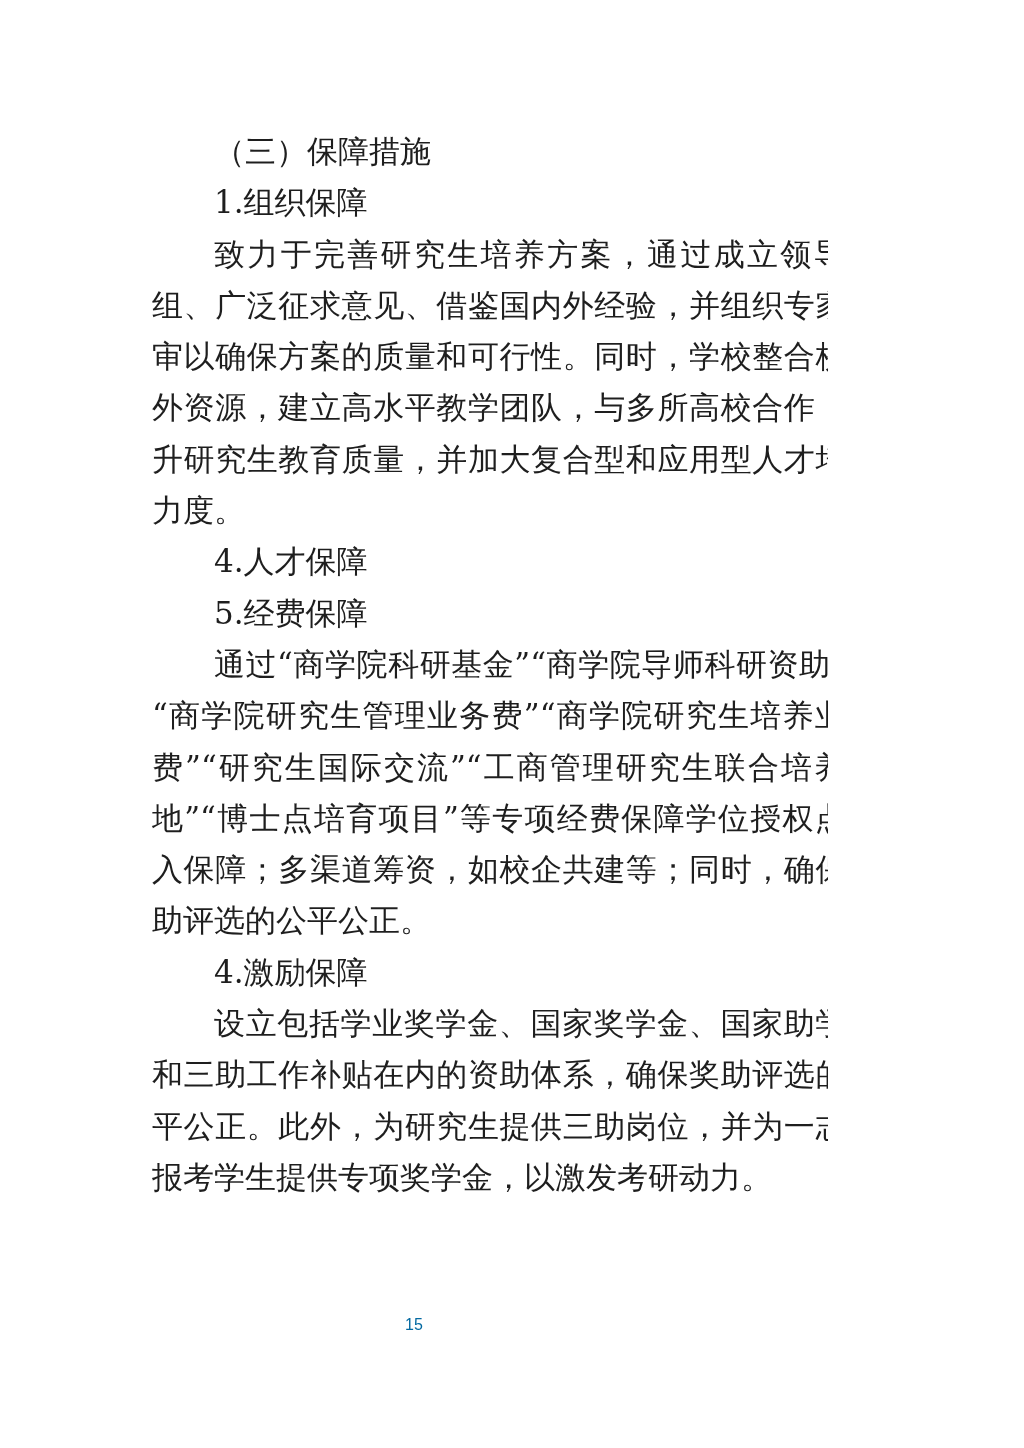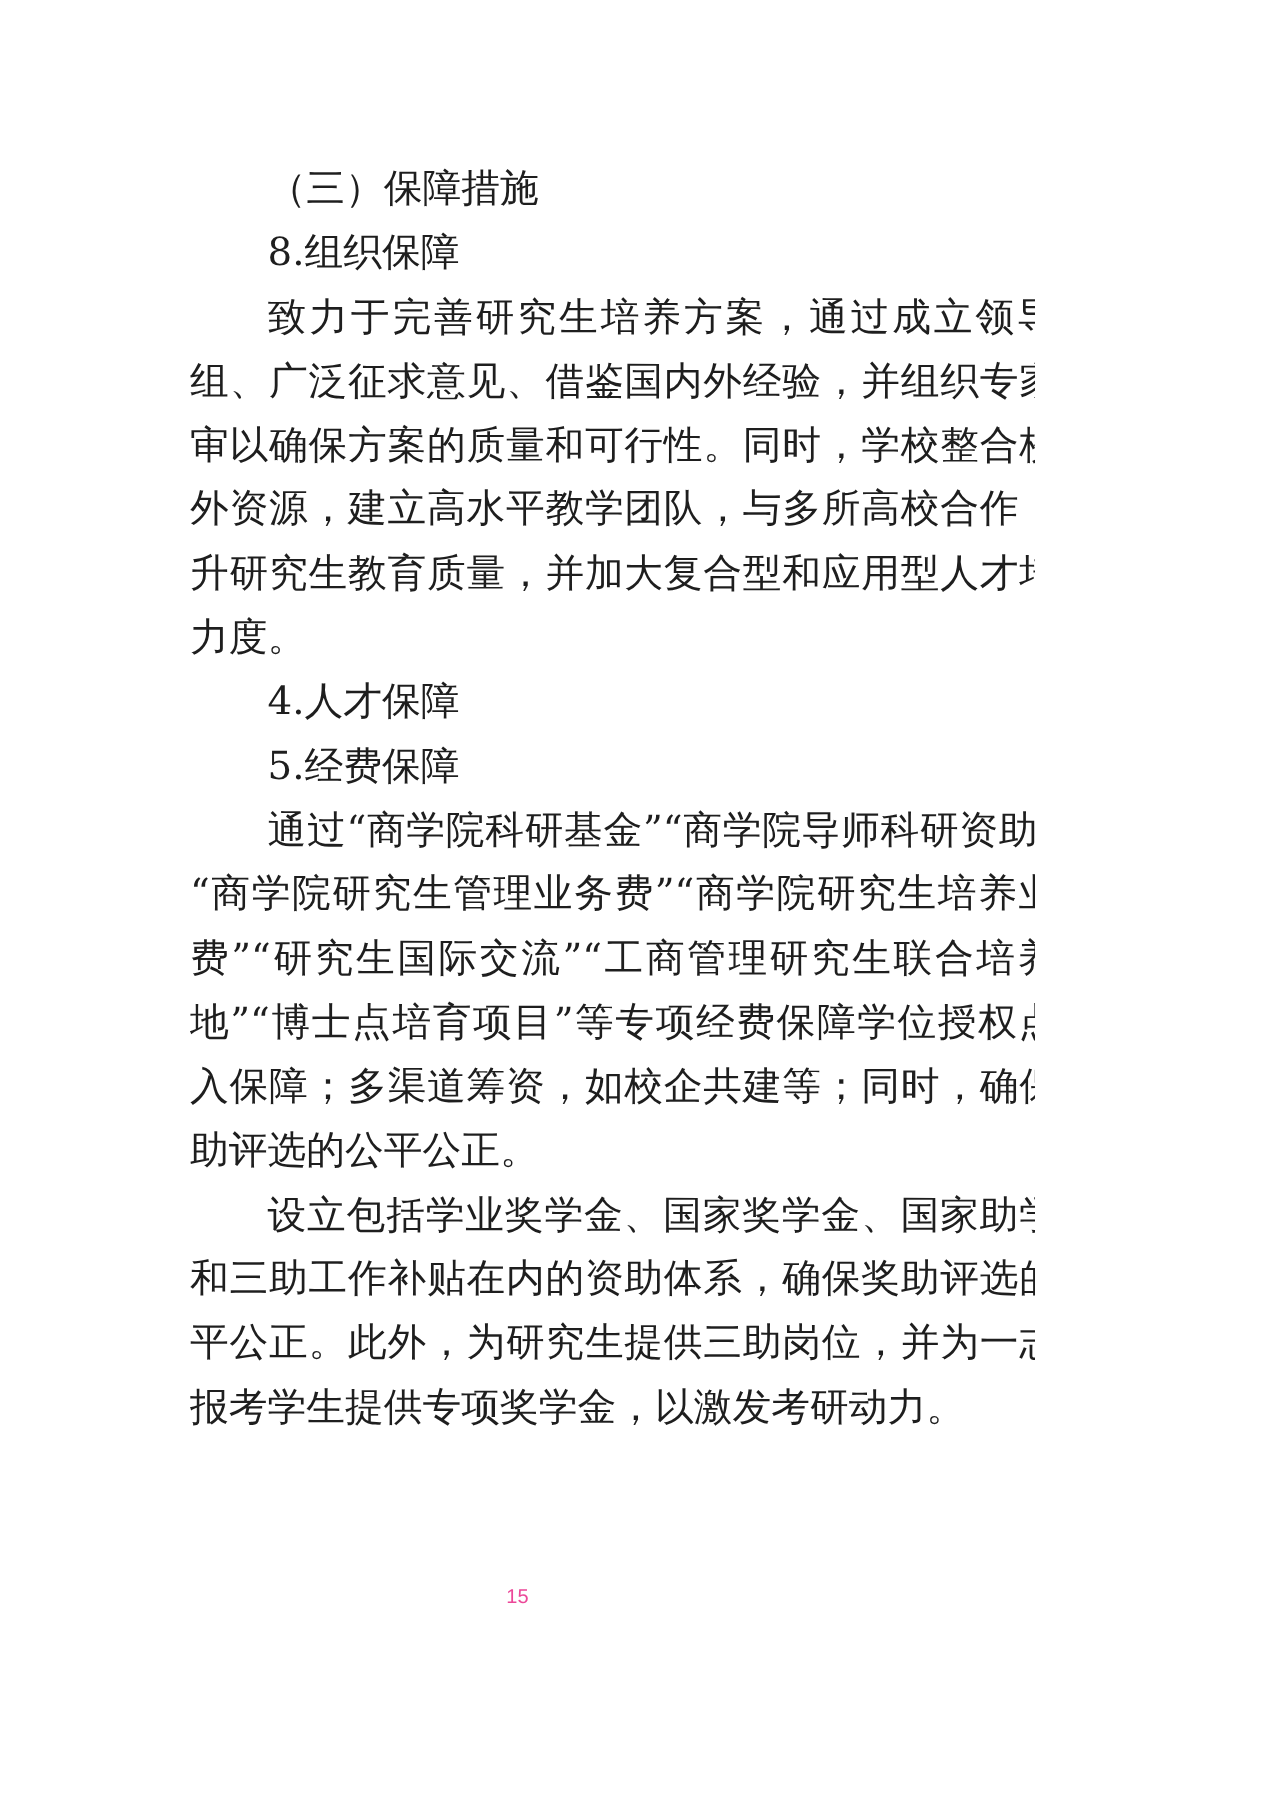--- a/index.html
+++ b/index.html
@@ -31,35 +31,36 @@
     padding: 0;
     text-indent: 2em;
   }
   .doc-content p.heading,
   .doc-content p.subheading {
     text-align: left;
   }
   .page-footer {
     position: absolute;
     left: 0;
-    top: 1269px;
+    top: 1316px;
     width: 100%;
     text-align: center;
     font-family: "Liberation Sans", "DejaVu Sans", sans-serif;
     font-size: 16px;
-    color: #ec4899;
+    color: #0369a1;
   }
 </style>
 </head>
 <body>
 
 <div class="doc-page">
   <div class="doc-content">
       <p class="heading">（三）保障措施</p>
-      <p class="subheading">8.组织保障</p>
+      <p class="subheading">1.组织保障</p>
       <p class="paragraph">致力于完善研究生培养方案，通过成立领导小组、广泛征求意见、借鉴国内外经验，并组织专家评审以确保方案的质量和可行性。同时，学校整合校内外资源，建立高水平教学团队，与多所高校合作，提升研究生教育质量，并加大复合型和应用型人才培养力度。</p>
       <p class="subheading">4.人才保障</p>
       <p class="subheading">5.经费保障</p>
       <p class="paragraph">通过“商学院科研基金”“商学院导师科研资助金”“商学院研究生管理业务费”“商学院研究生培养业务费”“研究生国际交流”“工商管理研究生联合培养基地”“博士点培育项目”等专项经费保障学位授权点投入保障；多渠道筹资，如校企共建等；同时，确保奖助评选的公平公正。</p>
+      <p class="subheading">4.激励保障</p>
       <p class="paragraph">设立包括学业奖学金、国家奖学金、国家助学金和三助工作补贴在内的资助体系，确保奖助评选的公平公正。此外，为研究生提供三助岗位，并为一志愿报考学生提供专项奖学金，以激发考研动力。</p>
     </div>
   <div class="page-footer">15</div>
 </div>
 
 </body></html>

